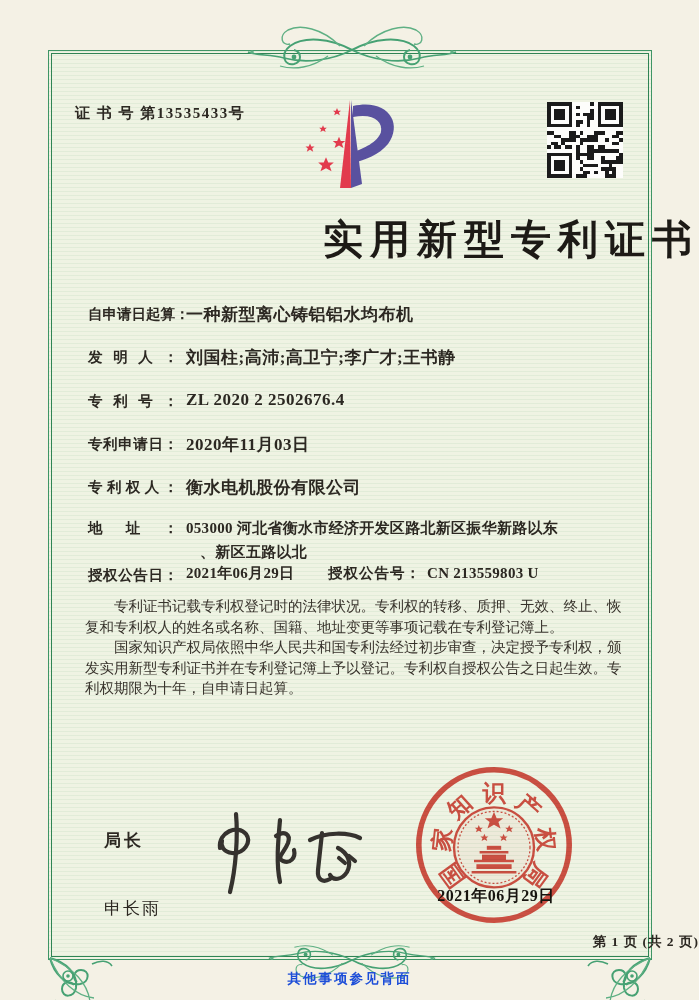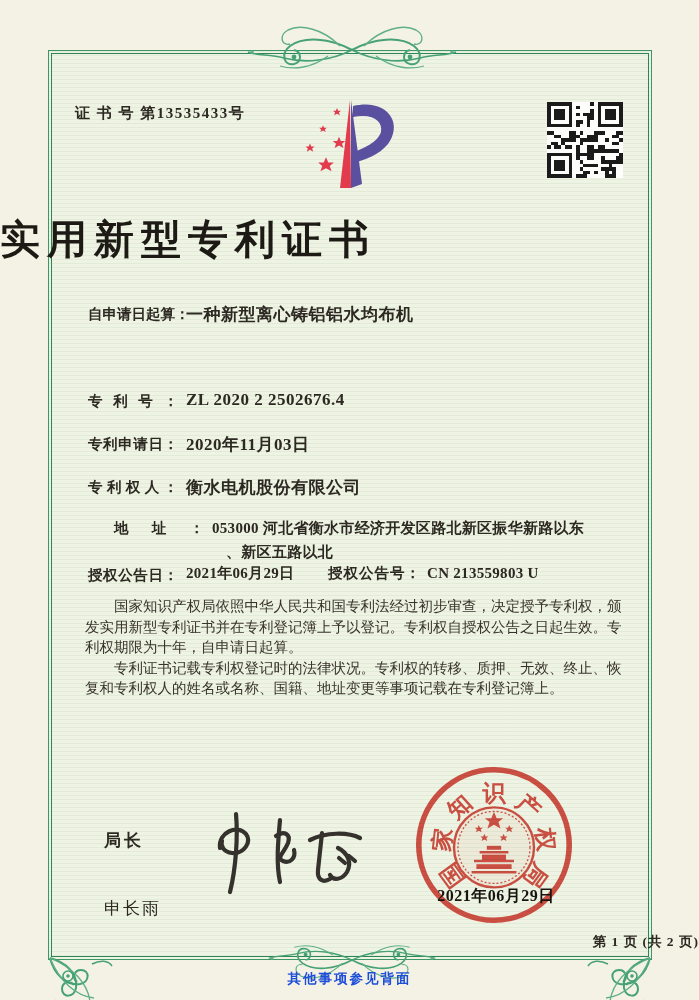--- a/index.html
+++ b/index.html
@@ -20,21 +20,21 @@
       #eff3e3;
   }
   .frame-inner{position:absolute;inset:2px;border:1px solid #2f8454;}
   .orn-overlay{position:absolute;inset:0;pointer-events:none;}
   
   .cert-no{position:absolute;left:75px;top:104px;font-size:15px;font-weight:600;letter-spacing:1.5px;}
   .logo{position:absolute;left:293px;top:96px;width:115px;height:96px;}
   .qr{position:absolute;left:547px;top:102px;width:76px;height:76px;background:#fdfdfb;}
   .title{
     position:absolute;left:0;top:212px;width:100%;
-    text-align:left;font-size:40px;font-weight:700;letter-spacing:7px;color:#1d1a16;
+    text-align:right;font-size:40px;font-weight:700;letter-spacing:7px;color:#1d1a16;
   }
   
   .row{position:absolute;left:88px;font-size:14px;white-space:nowrap;}
   .lbl{
     display:inline-block;width:90px;margin-right:8px;
     text-align:justify;text-align-last:justify;
     font-weight:700;font-size:14.5px;vertical-align:top;padding-top:2px;
   }
   .val{font-size:17px;font-weight:700;letter-spacing:0.5px;}
   .val-sm{font-size:15px;font-weight:700;letter-spacing:0.3px;}
@@ -247,47 +247,50 @@
         </g>
     </g>
   </svg>
 
   <div class="title">实用新型专利证书</div>
 
   <div class="row" style="top:303px;">
     <span class="lbl">自申请日起算：</span><span class="val">一种新型离心铸铝铝水均布机</span>
   </div>
 
+  <div class="row" style="top:346px;">
+    <span class="lbl">发明人：</span><span class="val">刘国柱;高沛;高卫宁;李广才;王书静</span>
+  </div>
 
   <div class="row" style="top:390px;">
     <span class="lbl">专利号：</span><span class="val">ZL 2020 2 2502676.4</span>
   </div>
 
   <div class="row" style="top:433px;">
     <span class="lbl">专利申请日：</span><span class="val">2020年11月03日</span>
   </div>
 
   <div class="row" style="top:476px;">
     <span class="lbl">专利权人：</span><span class="val">衡水电机股份有限公司</span>
   </div>
 
-  <div class="row" style="top:517px;margin-left:26px;">
+  <div class="row" style="top:517px;">
     <span class="lbl">地址：</span><span class="addr-lines"><span class="val-sm">053000 河北省衡水市经济开发区路北新区振华新路以东</span><br><span class="val-sm" style="padding-left:14px;">、新区五路以北</span></span>
   </div>
 
   <div class="row" style="top:564px;">
     <span class="lbl">授权公告日：</span><span class="val-sm">2021年06月29日</span>
     <span class="grant-group2">
       <span class="lbl2">授权公告号：</span><span class="val-sm">CN 213559803 U</span>
     </span>
   </div>
 
   <div class="paras">
+    <p>专利证书记载专利权登记时的法律状况。专利权的转移、质押、无效、终止、恢复和专利权人的姓名或名称、国籍、地址变更等事项记载在专利登记簿上。</p>
     <p>国家知识产权局依照中华人民共和国专利法经过初步审查，决定授予专利权，颁发实用新型专利证书并在专利登记簿上予以登记。专利权自授权公告之日起生效。专利权期限为十年，自申请日起算。</p>
-    <p>专利证书记载专利权登记时的法律状况。专利权的转移、质押、无效、终止、恢复和专利权人的姓名或名称、国籍、地址变更等事项记载在专利登记簿上。</p>
   </div>
 
   <div class="signer-title">局长</div>
   <div class="signer-name">申长雨</div>
 
   <svg class="signature" viewBox="0 0 180 90">
     <g fill="none" stroke="#35322e" stroke-width="4.2" stroke-linecap="round" stroke-linejoin="round">
       <path d="M28,42 C26,26 46,18 54,28 C60,36 52,48 40,47 C32,46 28,40 30,35"></path>
       <path d="M44,8 C46,30 44,62 38,86"></path>
       <path d="M84,30 C92,24 99,28 96,37 C92,47 84,52 91,55 C98,58 104,52 102,44"></path>

